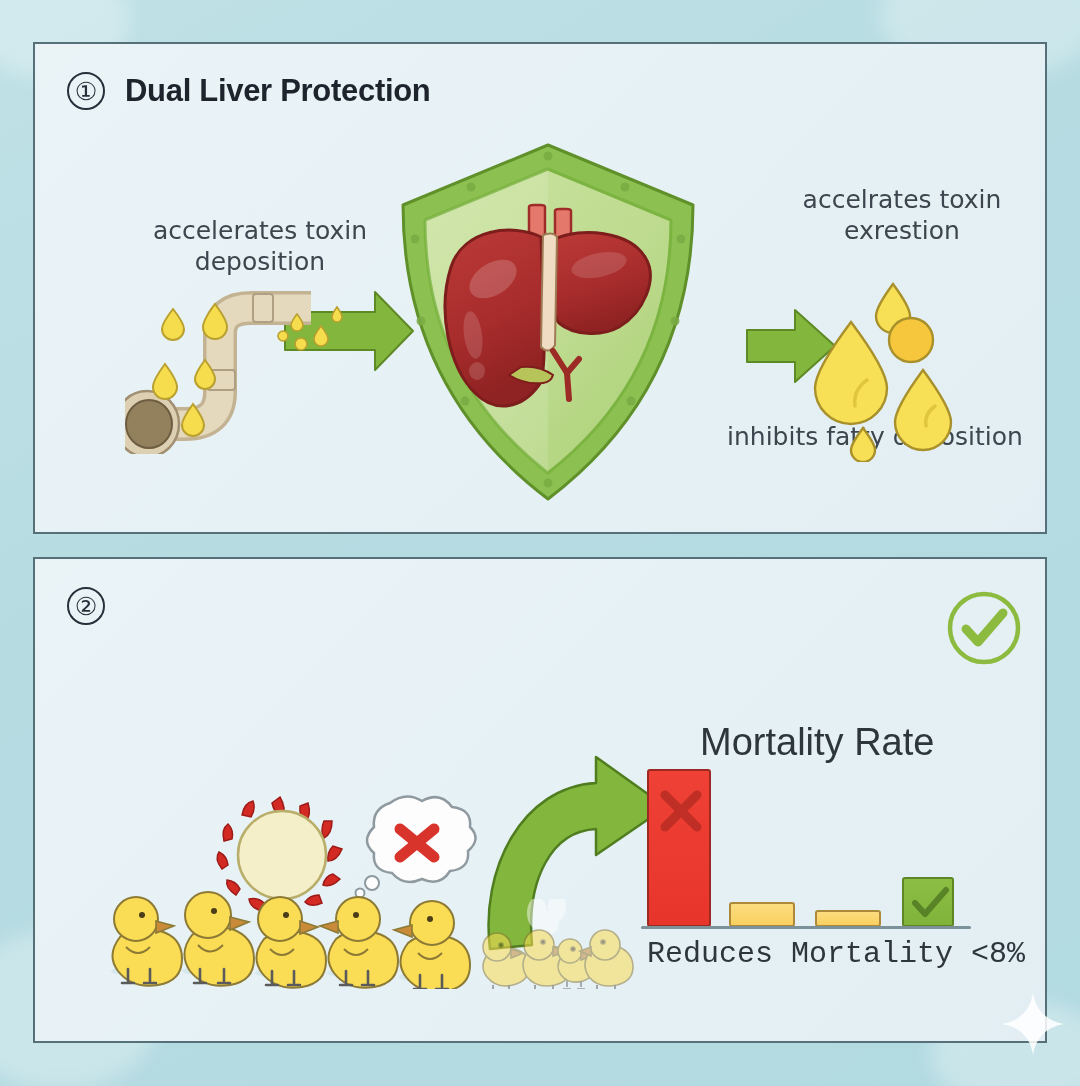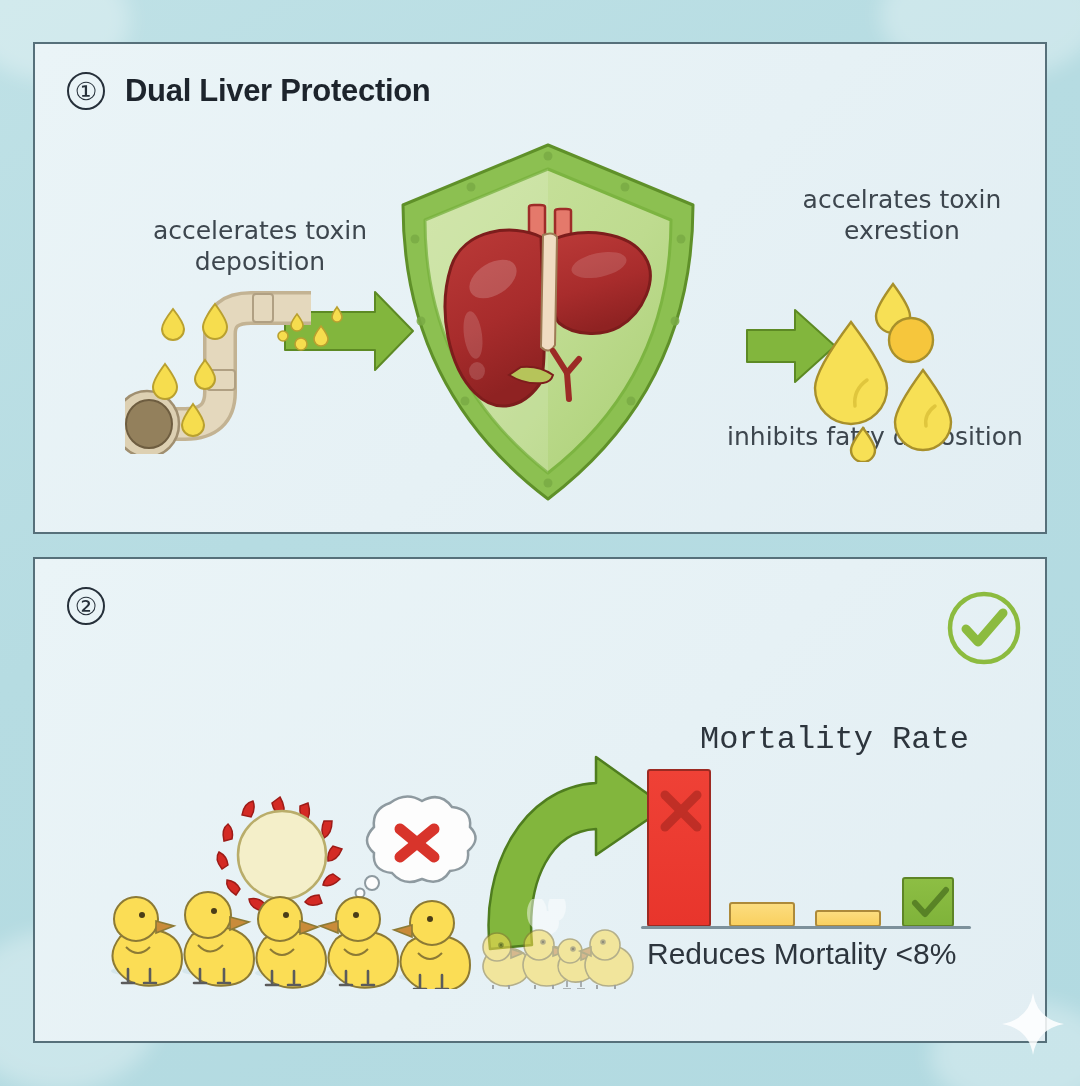--- a/index.html
+++ b/index.html
@@ -72,30 +72,30 @@
     line-height: 1.22;
     text-align: center;
     white-space: pre-line;
     font-family: "DejaVu Sans", sans-serif;
   }
 
   .art { position: absolute; }
 
   .chart-title {
     position: absolute;
-    font-size: 32px;
+    font-size: 38px;
+    color: #2d353d;
+    font-family: Liberation Sans, sans-serif;
+    white-space: nowrap;
+  }
+  .chart-caption {
+    position: absolute;
+    font-size: 30px;
     color: #2d353d;
     font-family: Liberation Mono, monospace;
-    white-space: nowrap;
-  }
-  .chart-caption {
-    position: absolute;
-    font-size: 30px;
-    color: #2d353d;
-    font-family: Liberation Sans, sans-serif;
     white-space: nowrap;
   }
   .bar {
     position: absolute;
     box-sizing: border-box;
     border: 2px solid #8a6a3c;
     border-radius: 3px;
   }
   .bar.red   { background: linear-gradient(180deg,#ef4136 0%, #e8352c 100%); border-color: #9c2a22; }
   .bar.yellow{ background: linear-gradient(180deg,#fcdd7f 0%, #f9d060 100%); border-color: #ad8a3a; }

